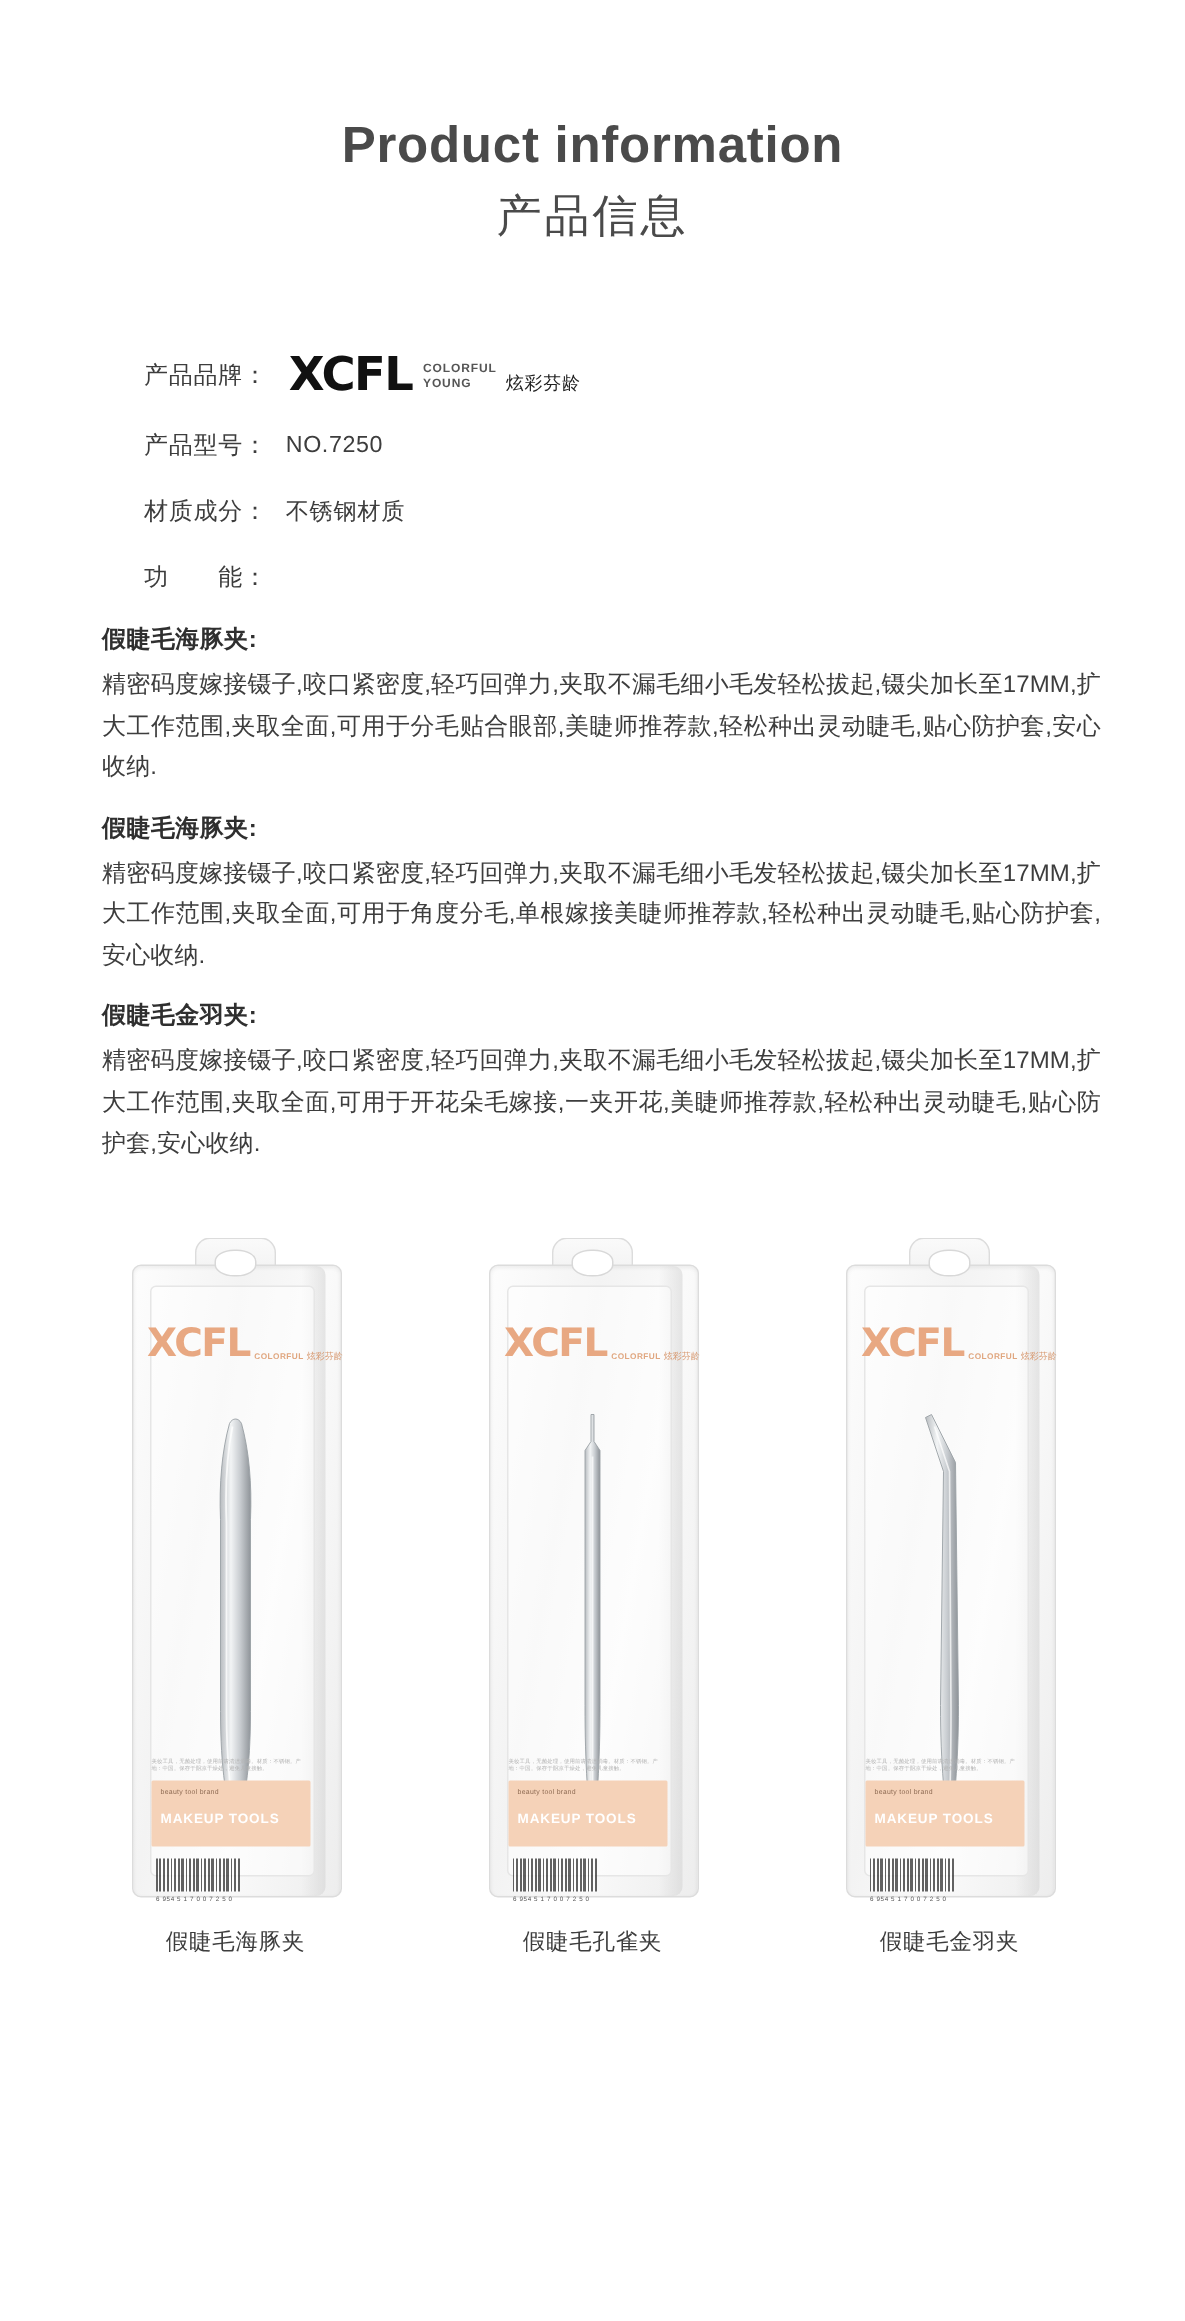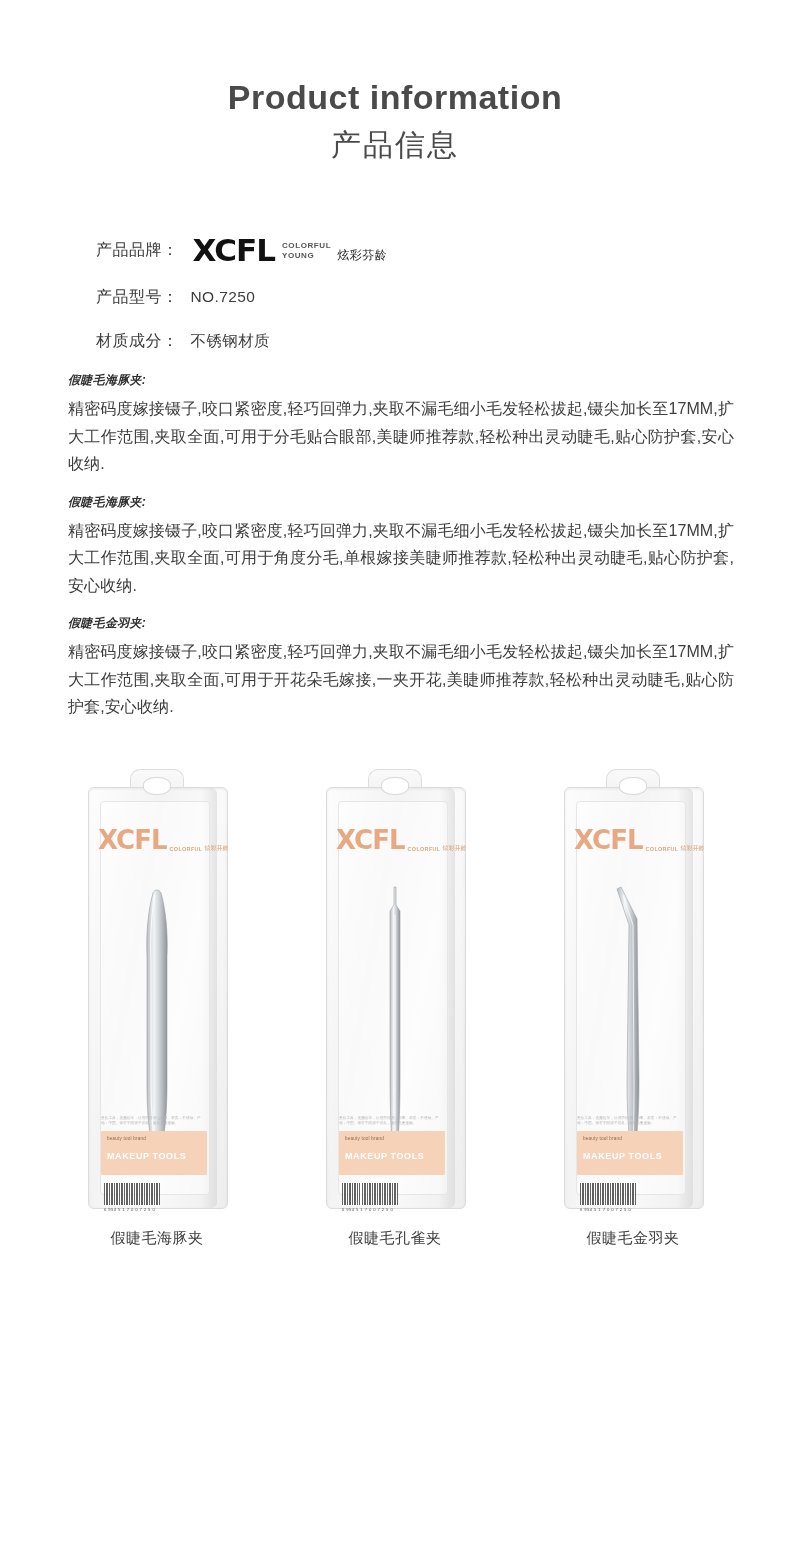--- a/index.html
+++ b/index.html
@@ -105,26 +105,25 @@
 
   
   .functions {
     margin: 14px 0 0 68px;
     width: 666px;
   }
   .func-block {
     margin-bottom: 16px;
   }
   .func-title {
-    font-size: 12px;
+    font-size: 16px;
     color: #2f2f2f;
     font-weight: 600;
     margin-bottom: 6px;
     letter-spacing: 0.3px;
-    font-style: italic;
   }
   .func-body {
     font-size: 16px;
     line-height: 1.72;
     color: #3d3d3d;
     letter-spacing: 0.1px;
     text-align: justify;
   }
 
   
@@ -330,20 +329,23 @@
     <div class="spec-row">
       <div class="spec-label">产品型号：</div>
       <div class="spec-value">NO.7250</div>
     </div>
 
     <div class="spec-row">
       <div class="spec-label">材质成分：</div>
       <div class="spec-value">不锈钢材质</div>
     </div>
 
+    <div class="spec-row">
+      <div class="spec-label">功　　能：</div>
+    </div>
 
   </div>
 
   <div class="functions">
 
     <div class="func-block">
       <div class="func-title">假睫毛海豚夹:</div>
       <div class="func-body">精密码度嫁接镊子,咬口紧密度,轻巧回弹力,夹取不漏毛细小毛发轻松拔起,镊尖加长至17MM,扩大工作范围,夹取全面,可用于分毛贴合眼部,美睫师推荐款,轻松种出灵动睫毛,贴心防护套,安心收纳.</div>
     </div>
 

